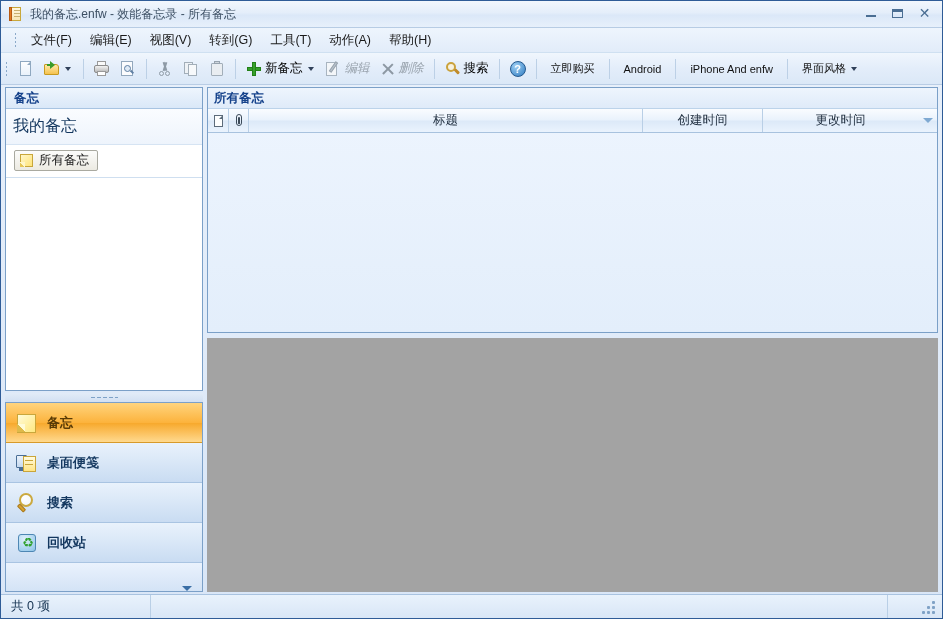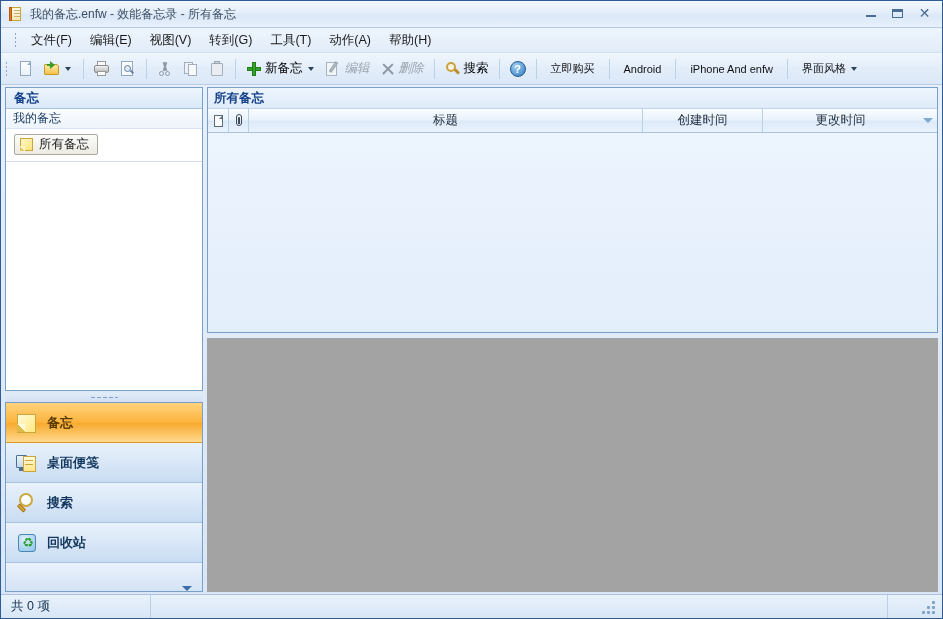--- a/index.html
+++ b/index.html
@@ -144,22 +144,22 @@
   .side-top {
     position: absolute; left: 0; top: 0; right: 0; height: 304px;
     background: #ffffff; border: 1px solid #7ba0c8;
   }
   .side-head {
     height: 21px; background: linear-gradient(to bottom,#eef5fd,#dae8f8);
     border-bottom: 1px solid #a8c4e2; color: #15428b; font-weight: bold;
     font-size: 12.5px; display: flex; align-items: center; padding-left: 8px;
   }
   .side-group {
-    height: 20px; display: flex; align-items: center; padding-left: 7px;
-    font-size: 12px; color: #14375f;
+    height: 36px; display: flex; align-items: center; padding-left: 7px;
+    font-size: 16px; color: #14375f;
     background: linear-gradient(to bottom,#fafcff,#eef4fc);
     border-bottom: 1px solid #d6e4f3;
   }
   .side-folder-wrap { padding: 5px 0 6px 8px; border-bottom: 1px solid #cfdff0; background:#fff;}
   .side-folder {
     display: inline-flex; align-items: center; height: 21px; padding: 0 8px 0 4px;
     background: linear-gradient(to bottom,#fcfcfb,#eceae2);
     border: 1px solid #a9a9a0; border-radius: 2px; font-size: 12.5px; color: #1a1a1a;
   }
   .note-ico { width: 15px; height: 15px; position: relative; margin-right: 5px; flex: 0 0 auto;}

